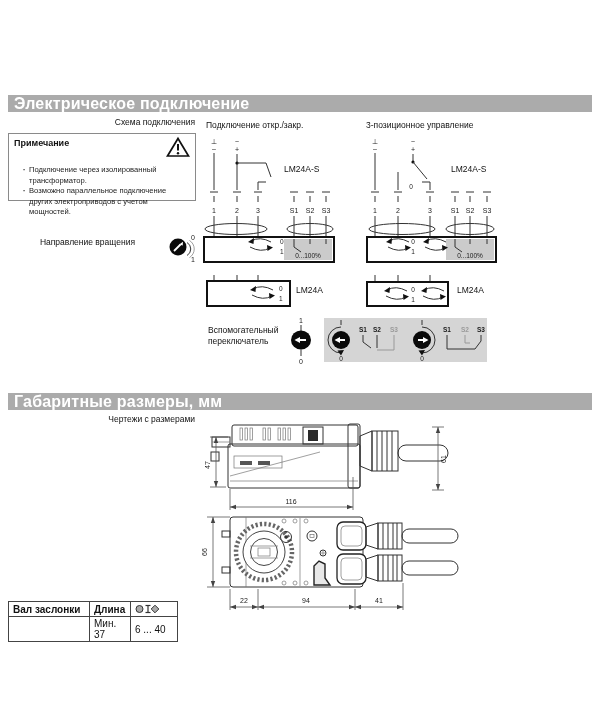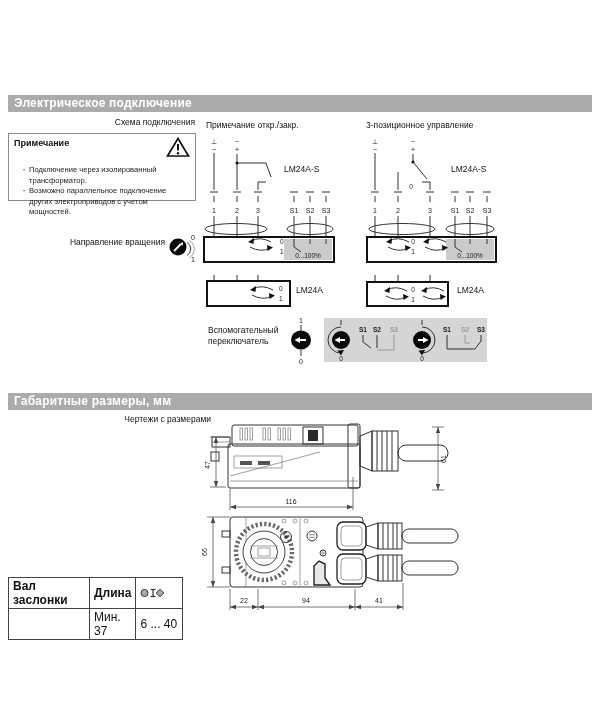--- a/index.html
+++ b/index.html
@@ -1,19 +1,19 @@
 <!DOCTYPE html>
 <html><head>
 <meta charset="utf-8">
 <style>
   html,body{margin:0;padding:0;}
   body{width:600px;height:728px;position:relative;background:#fff;
        font-family:"Liberation Sans",sans-serif;overflow:hidden;}
   .sec{position:absolute;left:8px;width:578px;height:17px;background:#ababab;color:#fff;
-       font-weight:bold;font-size:12px;line-height:17px;padding-left:6px;letter-spacing:.2px;}
+       font-weight:bold;font-size:16px;line-height:17px;padding-left:6px;letter-spacing:.2px;}
   .lbl{position:absolute;font-weight:normal;font-size:8.5px;color:#111;white-space:nowrap;}
   .ralign{text-align:right;}
   .notebox{position:absolute;left:8px;top:133px;width:176px;height:58px;border:1px solid #8a8a8a;
            padding:4px 5px;background:#fff;}
   .notebox h4{margin:0 0 17px 0;font-size:9px;color:#111;}
   .notebox ul{margin:8px;padding:0;list-style:none;}
   .notebox li{font-size:7.6px;line-height:10.6px;color:#222;padding-left:7px;position:relative;}
   .notebox li:before{content:"·";position:absolute;left:1px;font-weight:bold;}
   svg.d{position:absolute;overflow:visible;}
   svg text{font-family:"Liberation Sans",sans-serif;fill:#1a1a1a;}
@@ -21,21 +21,21 @@
   .lng{stroke:#999;fill:none;stroke-width:1;}
   .th{stroke:#111;fill:none;stroke-width:2;}
   .dm{stroke:#555;fill:none;stroke-width:.8;}
   .lt{stroke:#777;fill:none;stroke-width:.7;}
   .gz{fill:#cbcbcb;stroke:none;}
   .t7{font-size:7px;} .t65{font-size:6.5px;}
   .mid{text-anchor:middle;}
   .graytxt{fill:#9a9a9a;}
   .bld{font-weight:bold;}
   .auxpanel{position:absolute;left:324px;top:318px;width:163px;height:44px;background:#d5d5d5;}
-  table.shaft{position:absolute;left:8px;top:577px;border-collapse:collapse;font-size:12px;color:#111;}
+  table.shaft{position:absolute;left:8px;top:601px;border-collapse:collapse;font-size:10px;color:#111;}
   table.shaft td{border:1px solid #444;padding:1px 4px;height:12px;vertical-align:middle;}
   .c1{width:72px;} .c2{width:32px;} .c3{width:38px;}
 </style>
 </head>
 <body>
 
 <svg width="0" height="0" style="position:absolute">
   <defs>
     <g id="rp">
       <path d="M23,7 Q12,1 3,6" class="ln"></path>
@@ -56,21 +56,21 @@
     <li>Подключение через изолированный трансформатор.</li>
     <li>Возможно параллельное подключение других электроприводов с учетом мощностей.</li>
   </ul>
 </div>
 <svg class="d" style="left:167px;top:137px" width="24" height="21">
   <polygon points="11,1.5 21.5,19 .5,19" fill="none" stroke="#111" stroke-width="1.7"></polygon>
   <line x1="11" y1="7" x2="11" y2="13.5" stroke="#111" stroke-width="2"></line>
   <circle cx="11" cy="16.3" r="1.2" fill="#111"></circle>
 </svg>
 
-<div class="lbl" style="left:206px;top:120px">Примечание откр./закр.</div>
+<div class="lbl" style="left:206px;top:120px">Подключение откр./закр.</div>
 <div class="lbl" style="left:366px;top:120px">3-позиционное управление</div>
 
 <svg class="d" style="left:200px;top:132px" width="146" height="136">
   <text x="14" y="12" class="t7 mid">⊥</text>
   <text x="14" y="19" class="t7 mid">–</text>
   <text x="37" y="12" class="t7 mid">~</text>
   <text x="37" y="20" class="t7 mid">+</text>
   <g>
     <line x1="14" y1="21" x2="14" y2="58" class="ln"></line>
     <line x1="37" y1="22" x2="37" y2="58" class="ln"></line>
@@ -179,21 +179,21 @@
     <line x1="127" y1="107" x2="127" y2="112" class="ln"></line>
     <use href="#rp" x="26" y="103"></use>
     <use href="#rp" x="63" y="103"></use>
     <text x="53" y="112" class="t65 mid">0</text>
     <text x="53" y="122" class="t65 mid">1</text>
     <text x="110" y="126" class="t65 mid">0...100%</text>
   </g>
 </svg>
 <div class="lbl" style="left:451px;top:164px">LM24A-S</div>
 
-<div class="lbl ralign" style="left:0;top:237px;width:165px">Направление вращения</div>
+<div class="lbl ralign" style="left:0;top:237px;width:135px">Направление вращения</div>
 <svg class="d" style="left:166px;top:229px" width="34" height="38">
   <circle cx="12" cy="18" r="8.5" fill="#0a0a0a"></circle>
   <line x1="8" y1="22" x2="14.5" y2="15.5" stroke="#fff" stroke-width="1.8"></line>
   <polygon points="17,12.8 16.7,16.6 13.2,15.4" fill="#fff"></polygon>
   <path d="M21,13.5 A7.5,7.5 0 0 1 21,26.5" class="ln"></path>
   <path d="M23.5,11.5 A10,10 0 0 1 23.5,28.5" class="lt"></path>
   <text x="25" y="11" class="t7">0</text>
   <text x="25" y="33" class="t7">1</text>
 </svg>
 
@@ -269,21 +269,21 @@
     <line x1="123" y1="17" x2="123" y2="31" class="ln"></line>
     <line x1="123" y1="31" x2="151" y2="31" class="ln"></line>
     <line x1="157" y1="17" x2="157" y2="23" class="ln"></line>
     <line x1="151" y1="31" x2="157" y2="23" class="ln"></line>
     <line x1="141" y1="17" x2="141" y2="25" class="lng"></line>
     <line x1="141" y1="25" x2="146" y2="25" class="lng"></line>
   </g>
 </svg>
 
 <div class="sec" style="top:393px">Габаритные размеры, мм</div>
-<div class="lbl ralign" style="left:16px;top:414px;width:195px">Чертежи с размерами</div>
+<div class="lbl ralign" style="left:0;top:414px;width:195px">Чертежи с размерами</div>
 
 <svg class="d" style="left:200px;top:420px" width="252" height="94">
   <g>
     <rect x="32" y="5" width="126" height="21" rx="2" class="ln"></rect>
     <rect x="40" y="8" width="2.5" height="12" class="lt"></rect>
       <rect x="45" y="8" width="2.5" height="12" class="lt"></rect>
     <rect x="50" y="8" width="2.5" height="12" class="lt"></rect>
       <rect x="63" y="8" width="2.5" height="12" class="lt"></rect>
     <rect x="68" y="8" width="2.5" height="12" class="lt"></rect>
       <rect x="78" y="8" width="2.5" height="12" class="lt"></rect>

